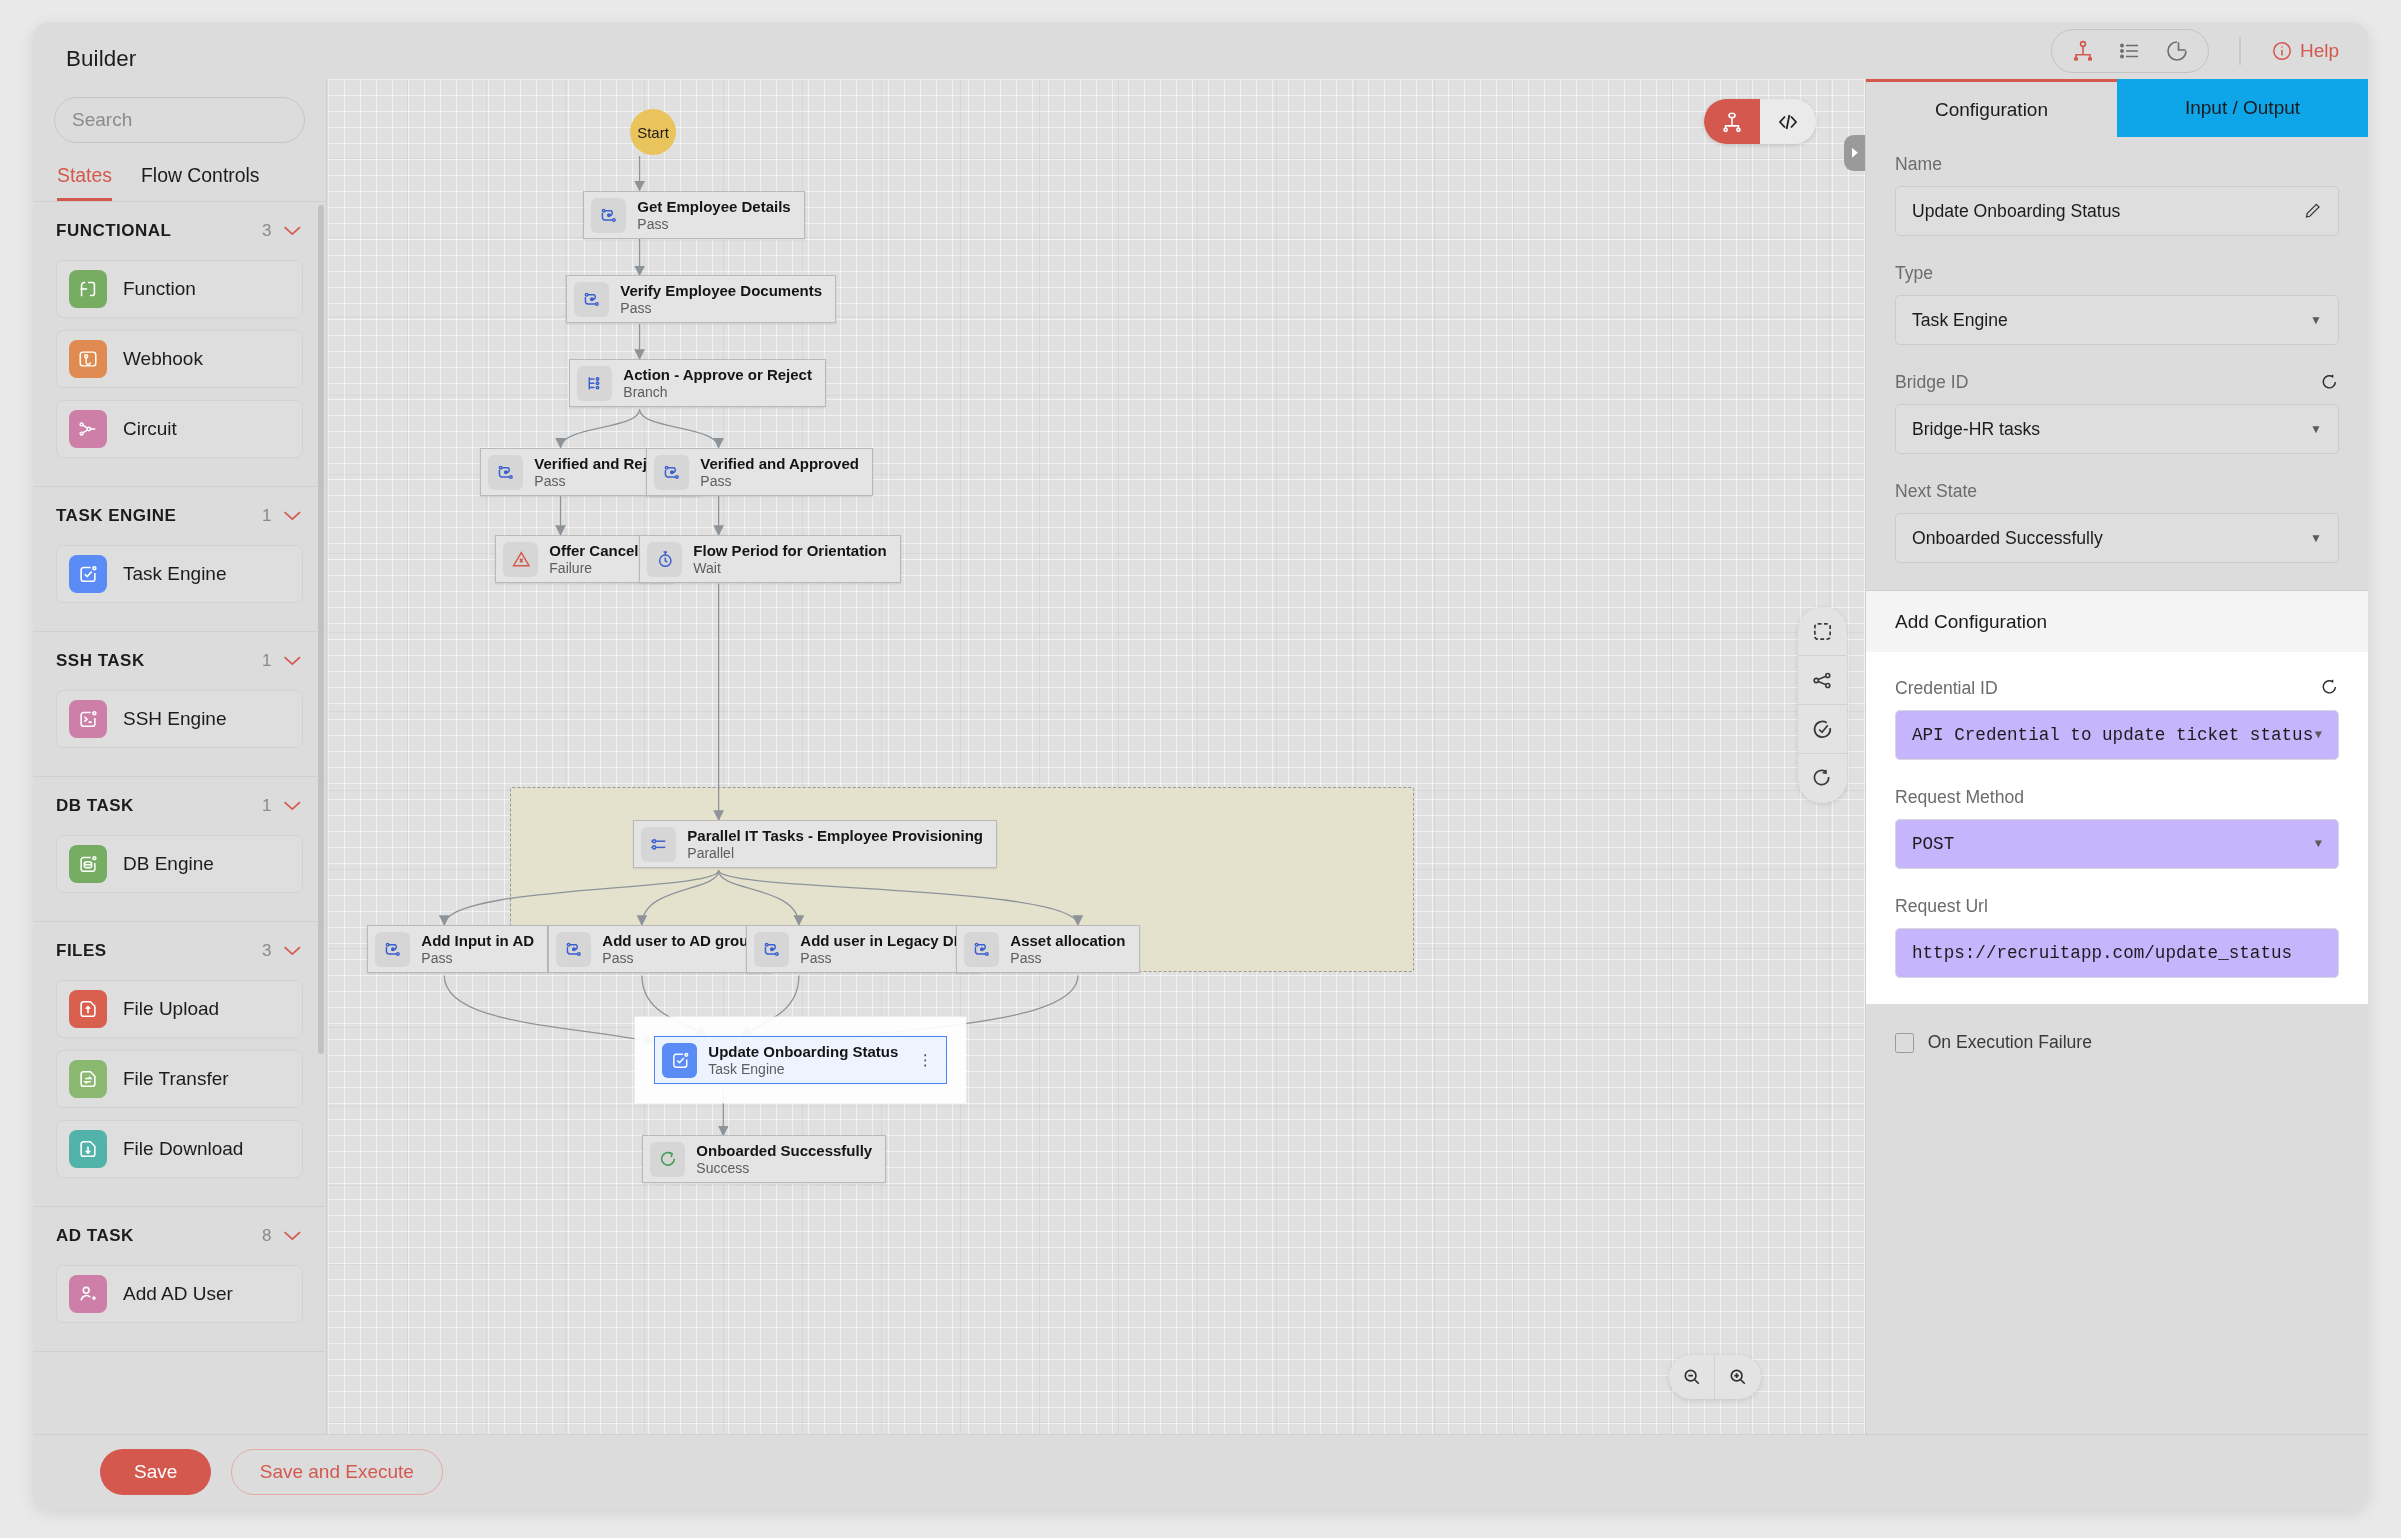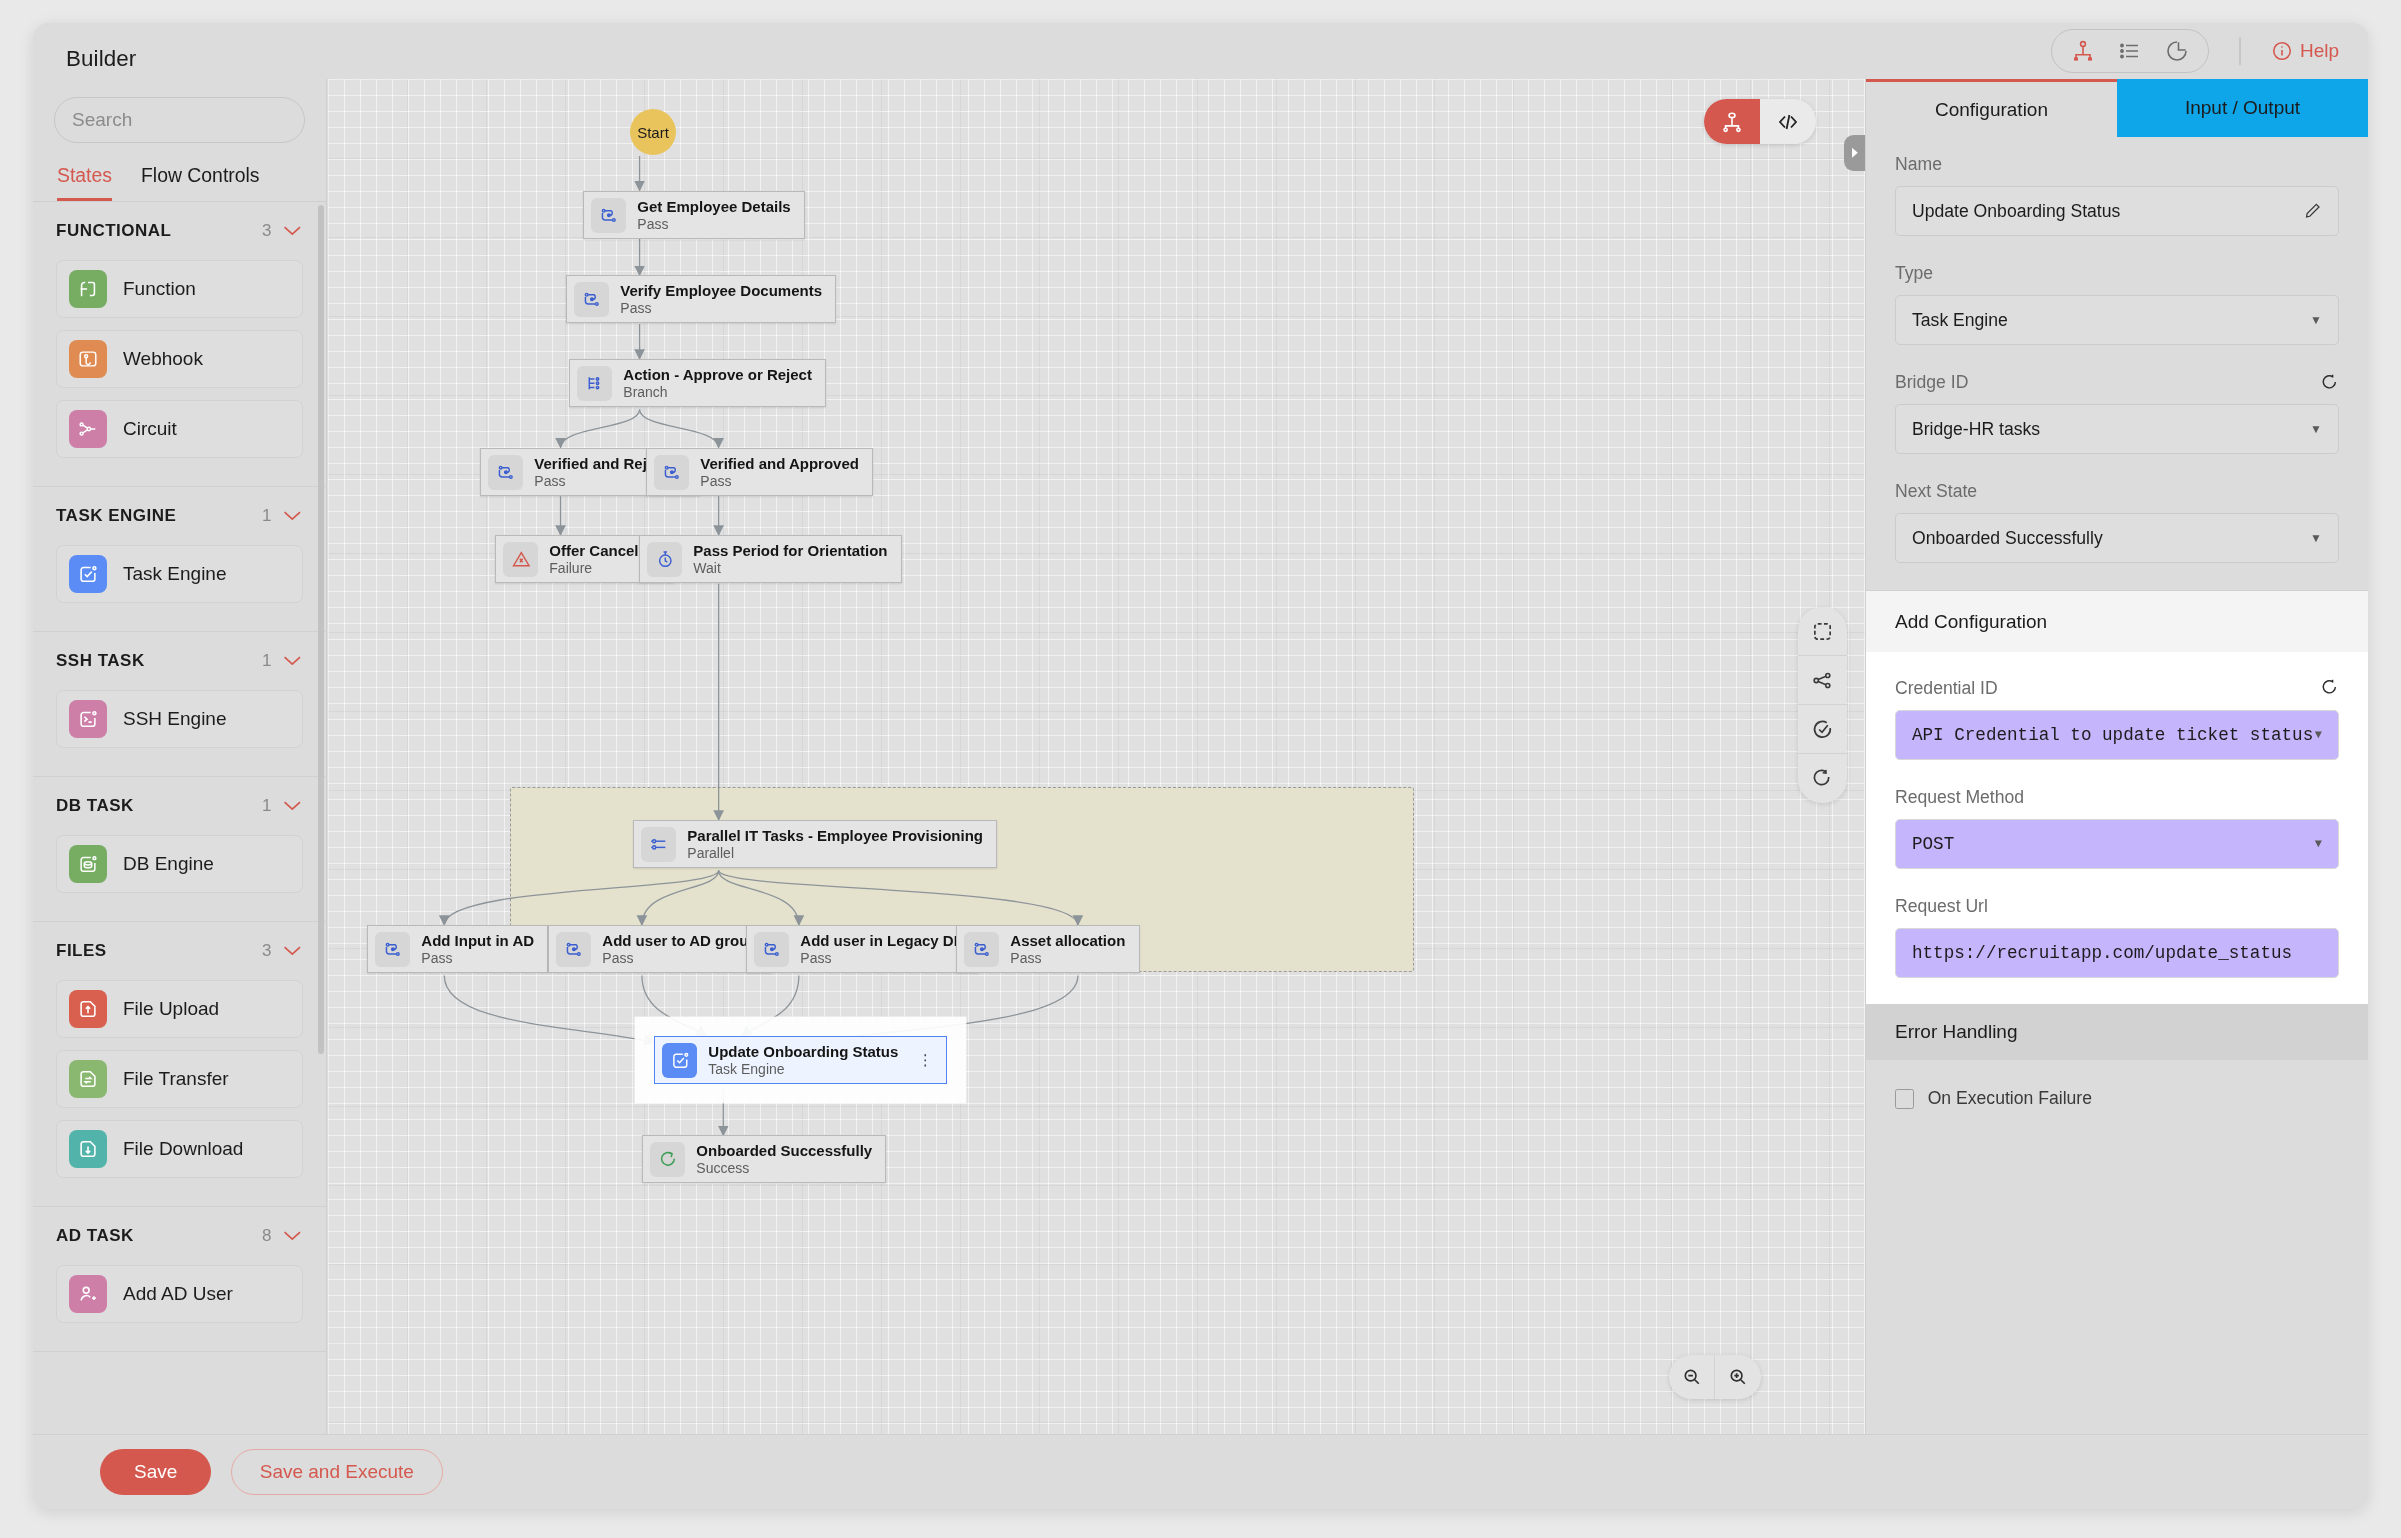--- a/index.html
+++ b/index.html
@@ -675,21 +675,21 @@
 
       <div class="node" style="left:311px; top:456px;">
         <span class="nicon">
           <svg width="20.6" height="20.6" viewBox="0 0 24 24" fill="none" stroke="#3b5fd0" stroke-width="1.7">
             <circle cx="12" cy="13.6" r="6.6"></circle>
               <path d="M12 10v3.8l2.4 1.6"></path>
               <path d="M10 3.4h4M12 3.4v3.6"></path>
           </svg>
         </span>
         <span class="ntext">
-          <span class="ntitle">Pass Period for Orientation</span>
+          <span class="ntitle">Flow Period for Orientation</span>
           <span class="nsub">Wait</span>
         </span>
       </div>
 
       <div class="node" style="left:305px; top:741px;">
         <span class="nicon">
           <svg width="20.6" height="20.6" viewBox="0 0 24 24" fill="none" stroke="#3b5fd0" stroke-width="1.7">
             <circle cx="6" cy="8.4" r="1.8"></circle>
               <path d="M8 8.4h11"></path>
               <path d="M4.2 8.4H2.6"></path>
@@ -881,23 +881,20 @@
       </div>
 
       <div class="field" style="margin-bottom:4.9px;">
         <div class="flabel">Request Url</div>
         <div class="fctl">
           <span>https://recruitapp.com/update_status</span>
         </div>
       </div>
     </div>
 
-    <div class="errsec-head">
-      <span>Error Handling</span>
-    </div>
     <div class="errbody">
       <span class="cbox"></span>
       <span class="errlabel">On Execution Failure</span>
     </div>
 
     <div class="delete-bar">
       <svg width="19.4" height="19.4" viewBox="0 0 24 24" fill="none" stroke="#d4584e" stroke-width="1.7">
         <path d="M4.5 6.6h15M9.4 6.6V4.6h5.2v2M6.6 6.6l1 13h8.8l1-13"></path>
           <path d="M10 10v6M14 10v6"></path>
       </svg>

